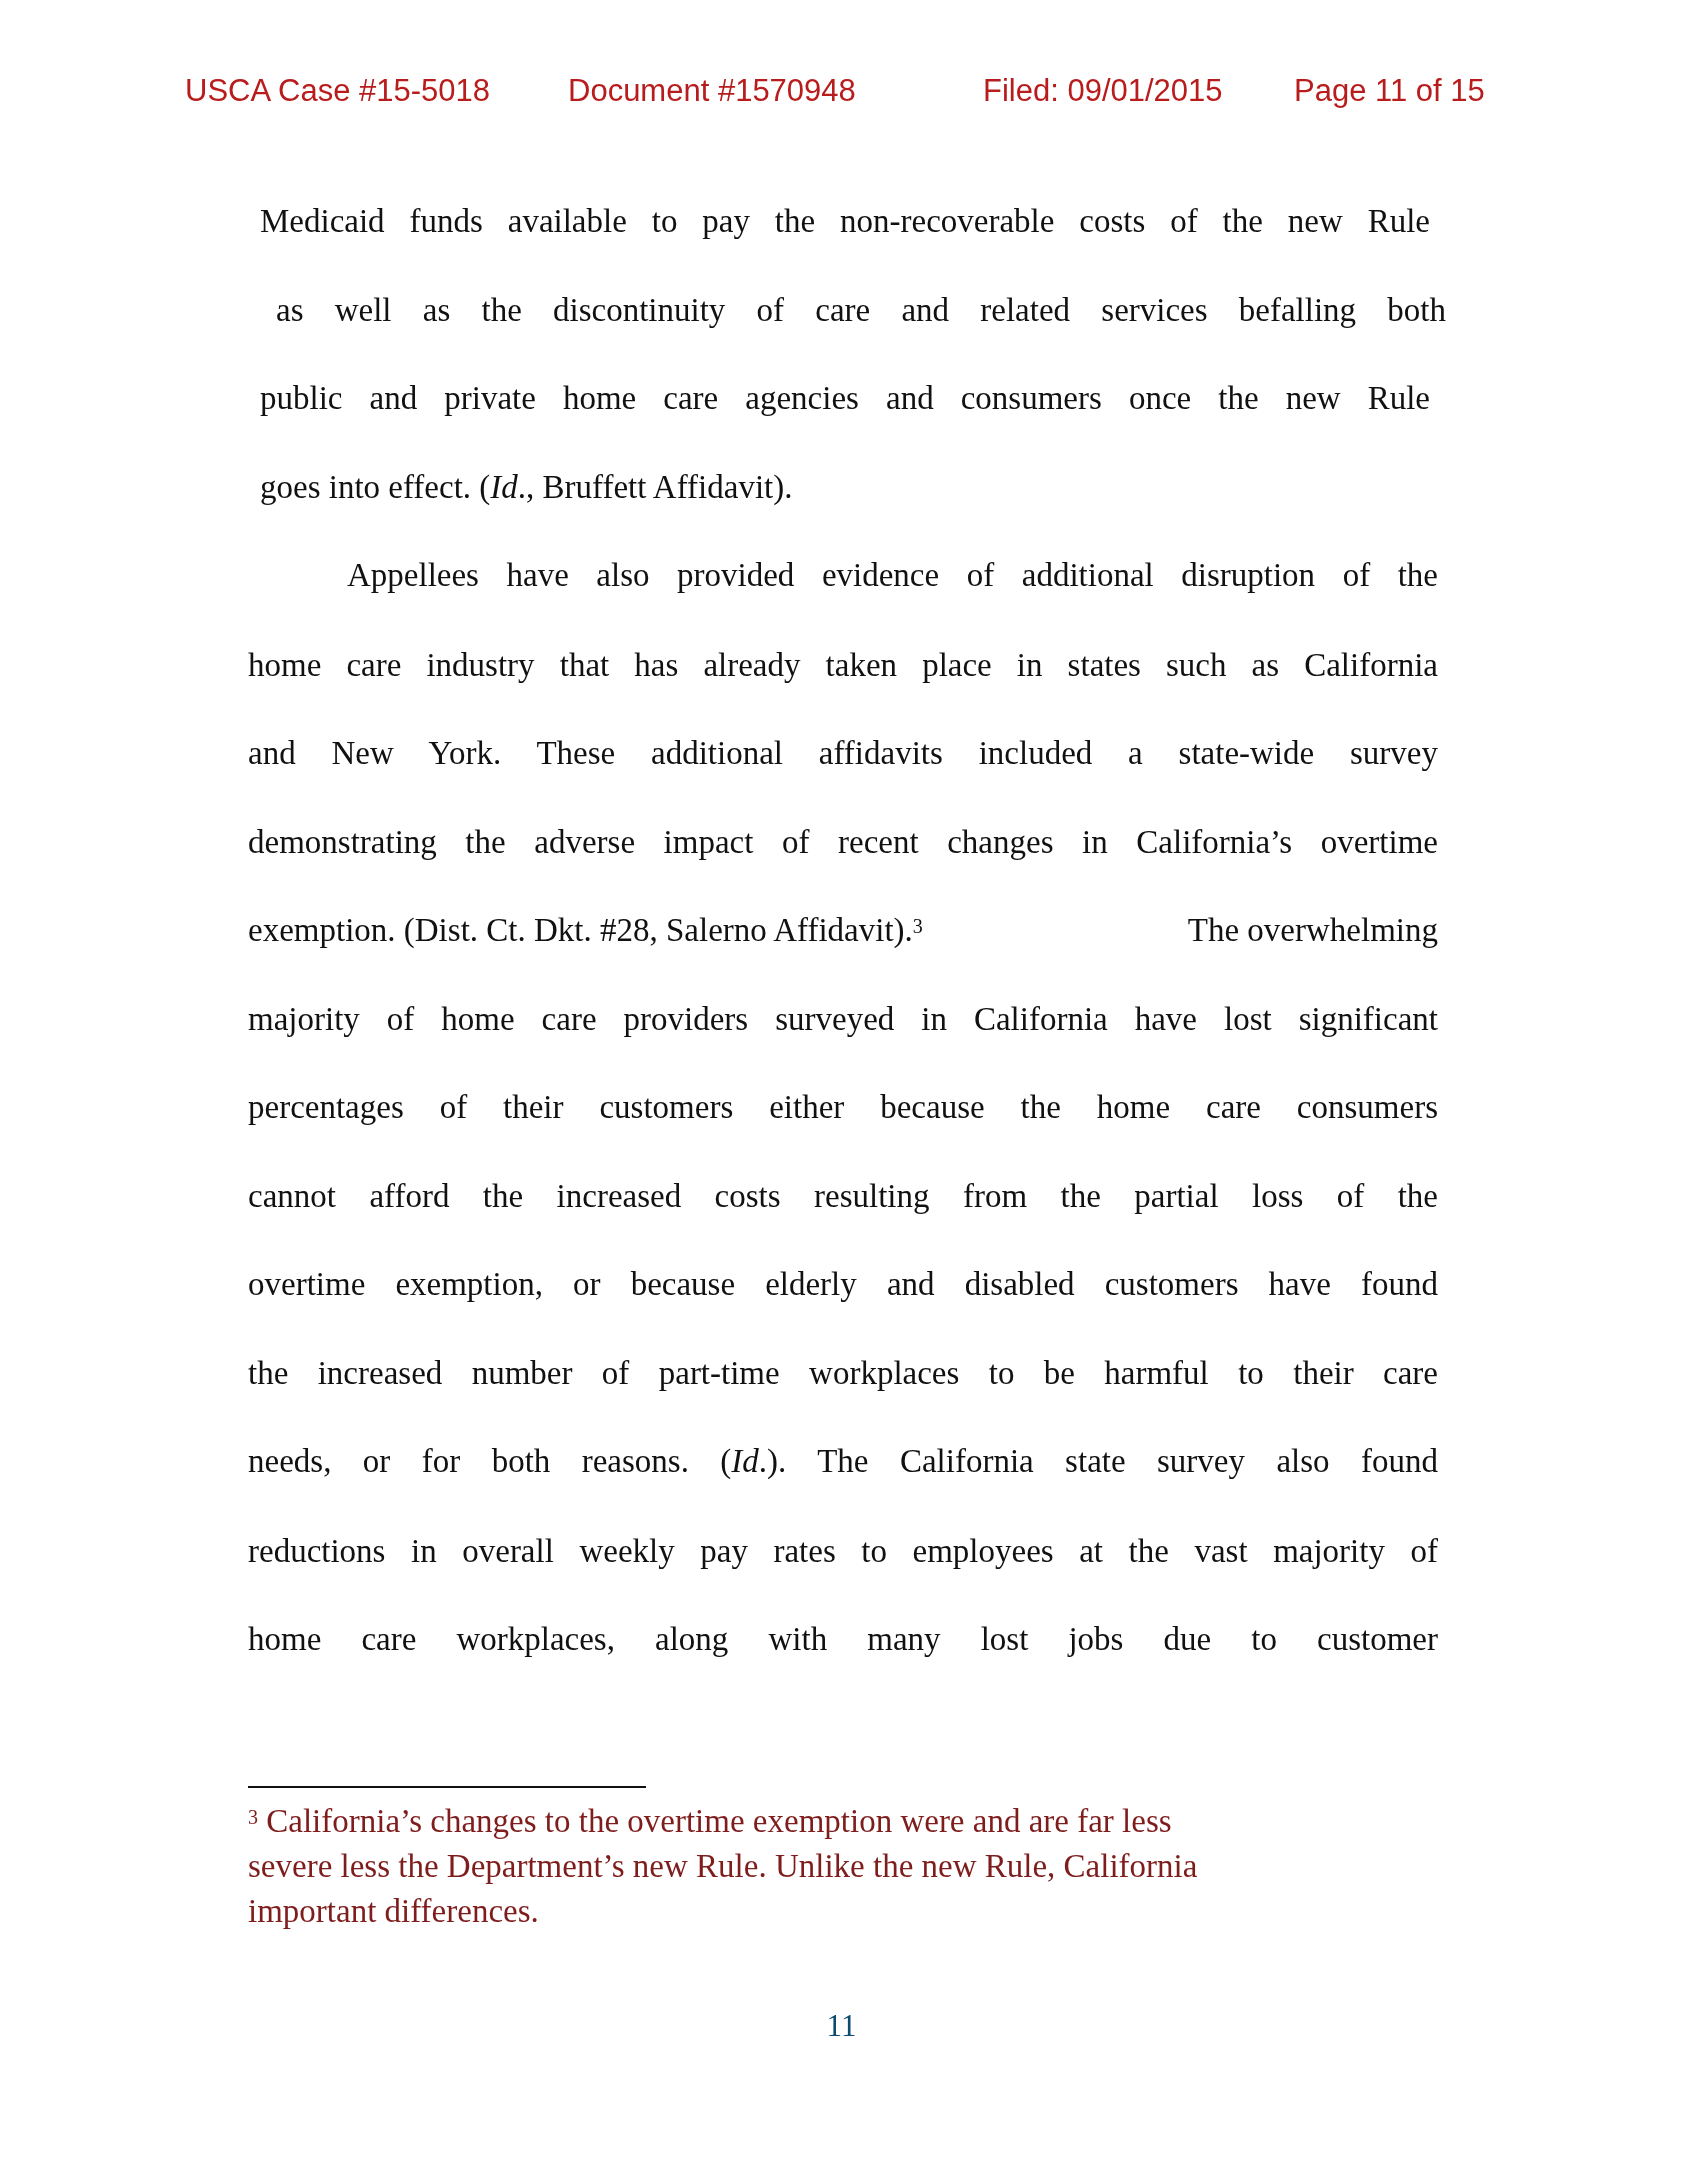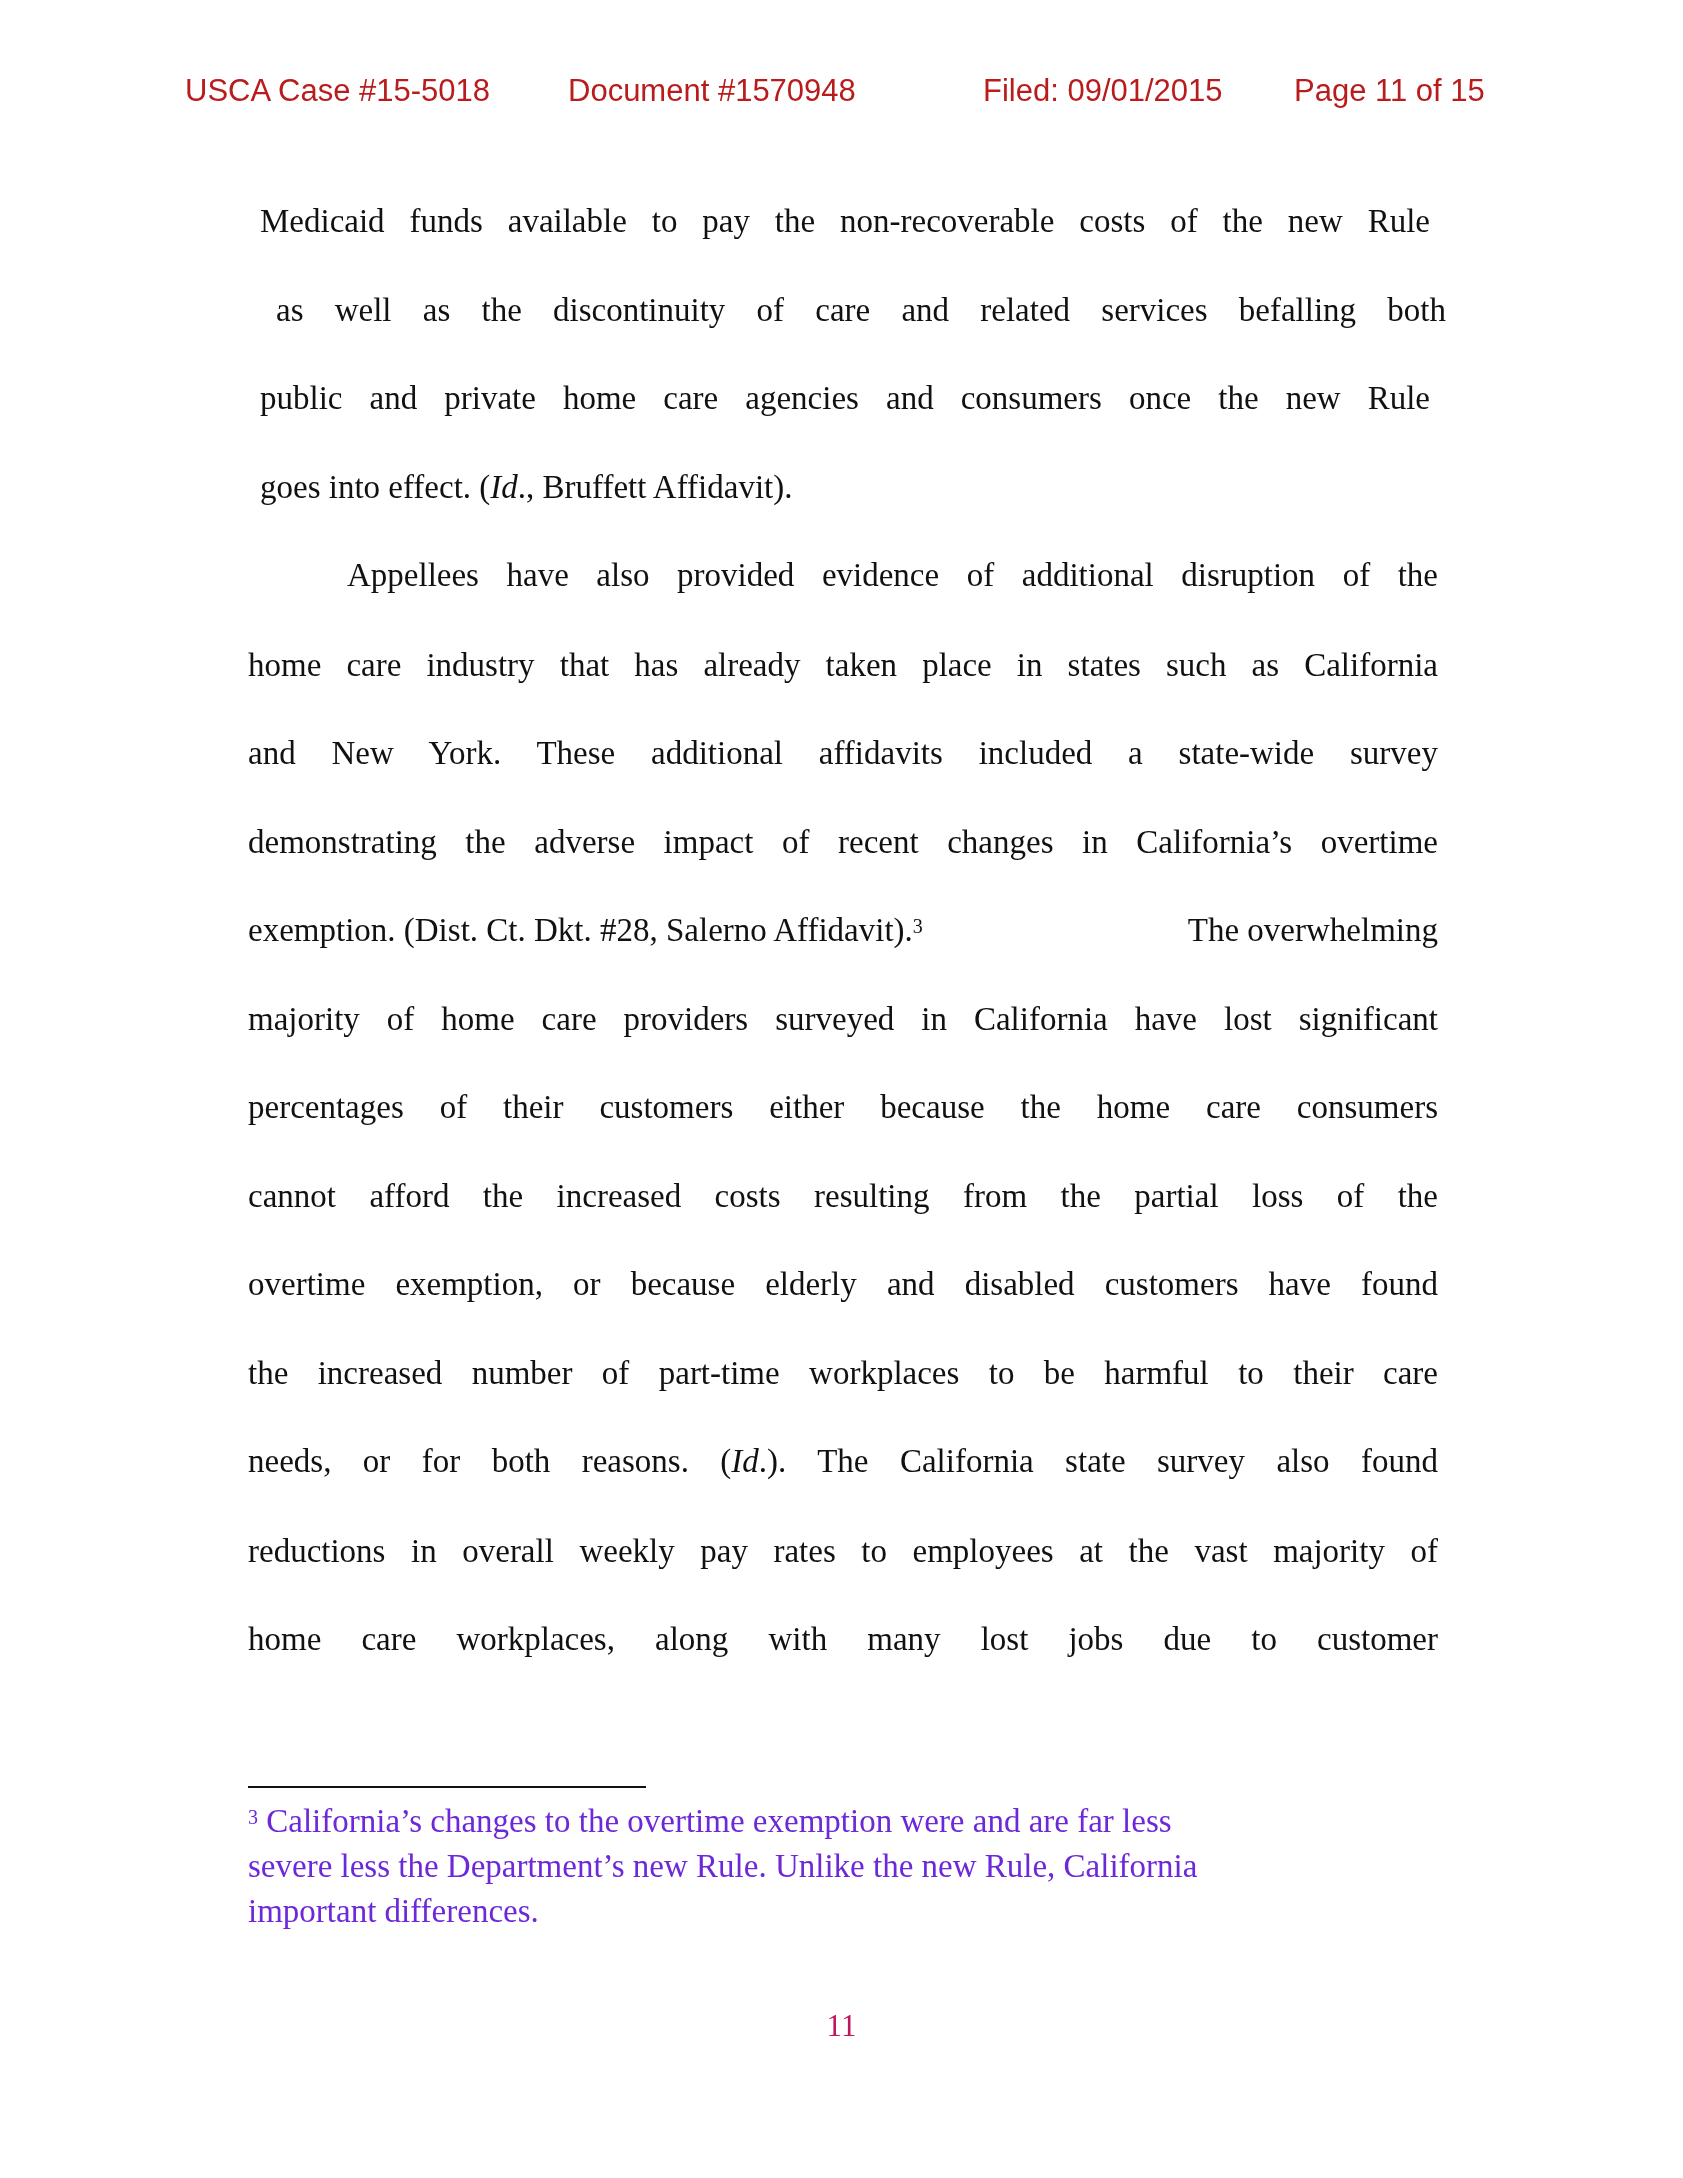--- a/index.html
+++ b/index.html
@@ -1,24 +1,24 @@
 <!DOCTYPE html>
 <html><head>
 <meta charset="utf-8">
 <style>
   html, body { margin:0; padding:0; background:#ffffff; }
   body { width:1683px; height:2178px; position:relative; overflow:hidden; }
   .hdr { position:absolute; top:73px; font-family:"Liberation Sans", sans-serif; font-size:31px; color:#b91c1c; white-space:nowrap; }
   .body { position:absolute; font-family:"Liberation Serif", serif; font-size:33px; color:#111; }
   .line { position:absolute; white-space:nowrap; height:40px; line-height:40px; }
   .just { text-align:justify; text-align-last:justify; }
-  .fn { position:absolute; left:248px; width:1139px; font-family:"Liberation Serif", serif; font-size:33px; line-height:45px; color:#6d28d9; }
+  .fn { position:absolute; left:248px; width:1139px; font-family:"Liberation Serif", serif; font-size:33px; line-height:45px; color:#7f1d1d; }
   .fnline { white-space:nowrap; height:45px; }
   .rule { position:absolute; left:248px; top:1786px; width:398px; height:2px; background:#111; }
-  .pnum { position:absolute; top:2008px; left:0; width:1683px; text-align:center; font-family:"Liberation Serif", serif; font-size:31px; color:#be185d; }
+  .pnum { position:absolute; top:2008px; left:0; width:1683px; text-align:center; font-family:"Liberation Serif", serif; font-size:31px; color:#0c4a6e; }
   sup { font-size:20px; vertical-align:top; position:relative; top:-4px; }
   i { font-style:italic; }
 </style>
 </head>
 <body>
 
 <div>
   <span class="hdr" style="left:185px">USCA Case #15-5018</span>
   <span class="hdr" style="left:568px">Document #1570948</span>
   <span class="hdr" style="left:983px">Filed: 09/01/2015</span>

